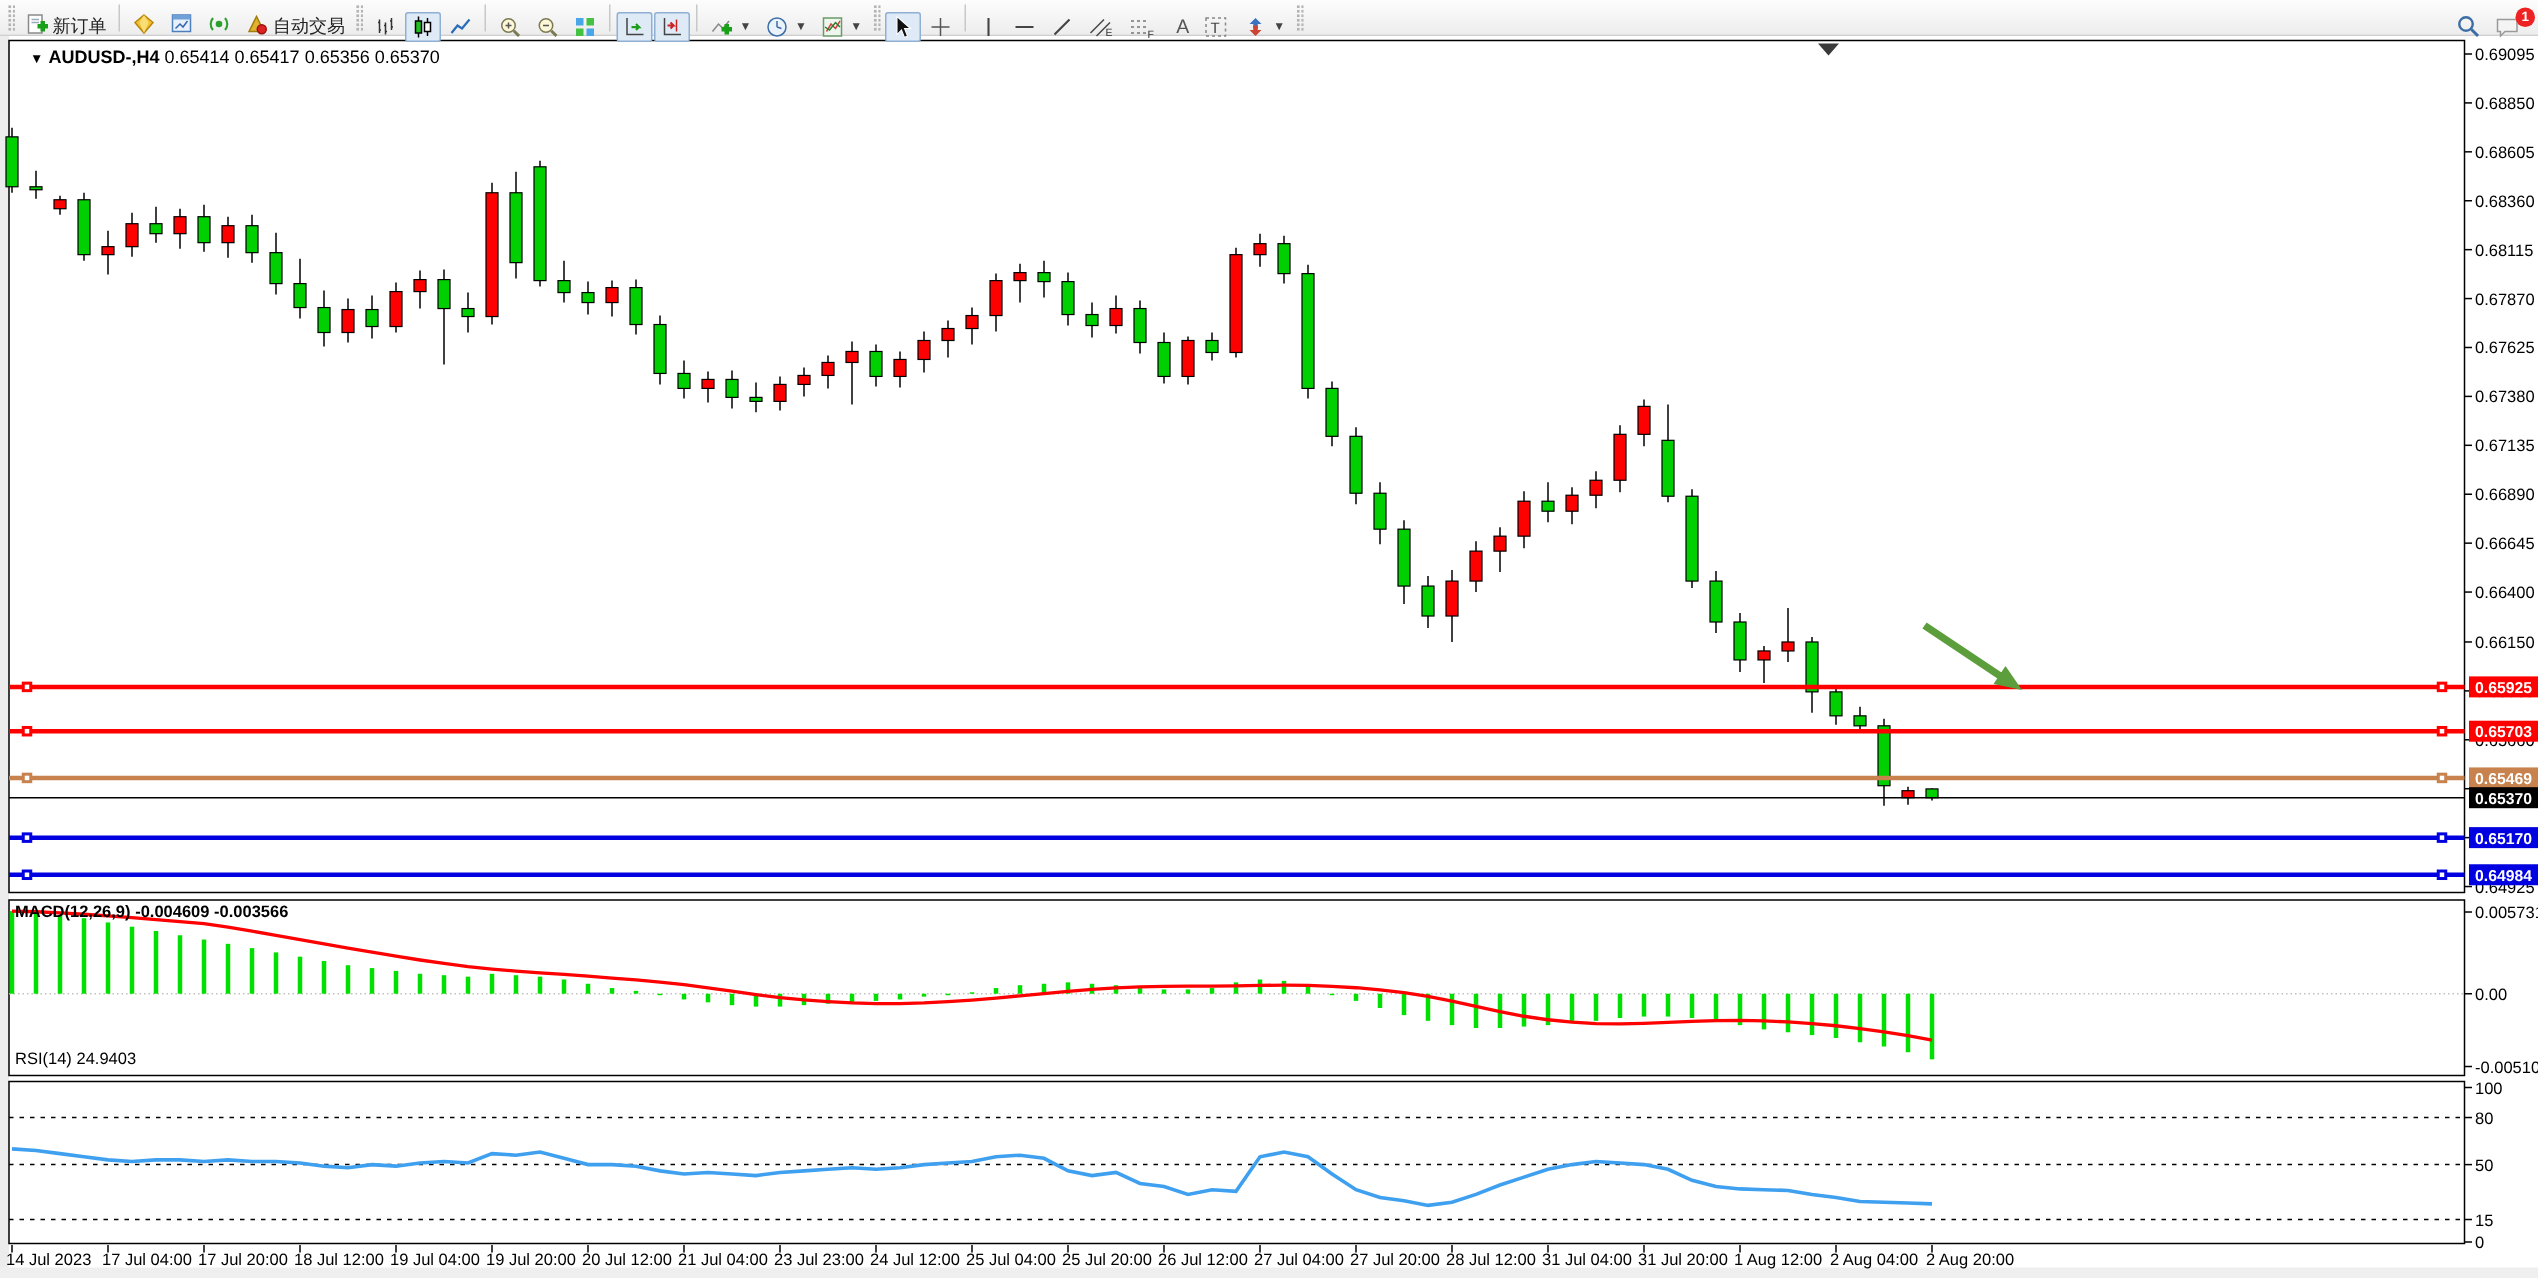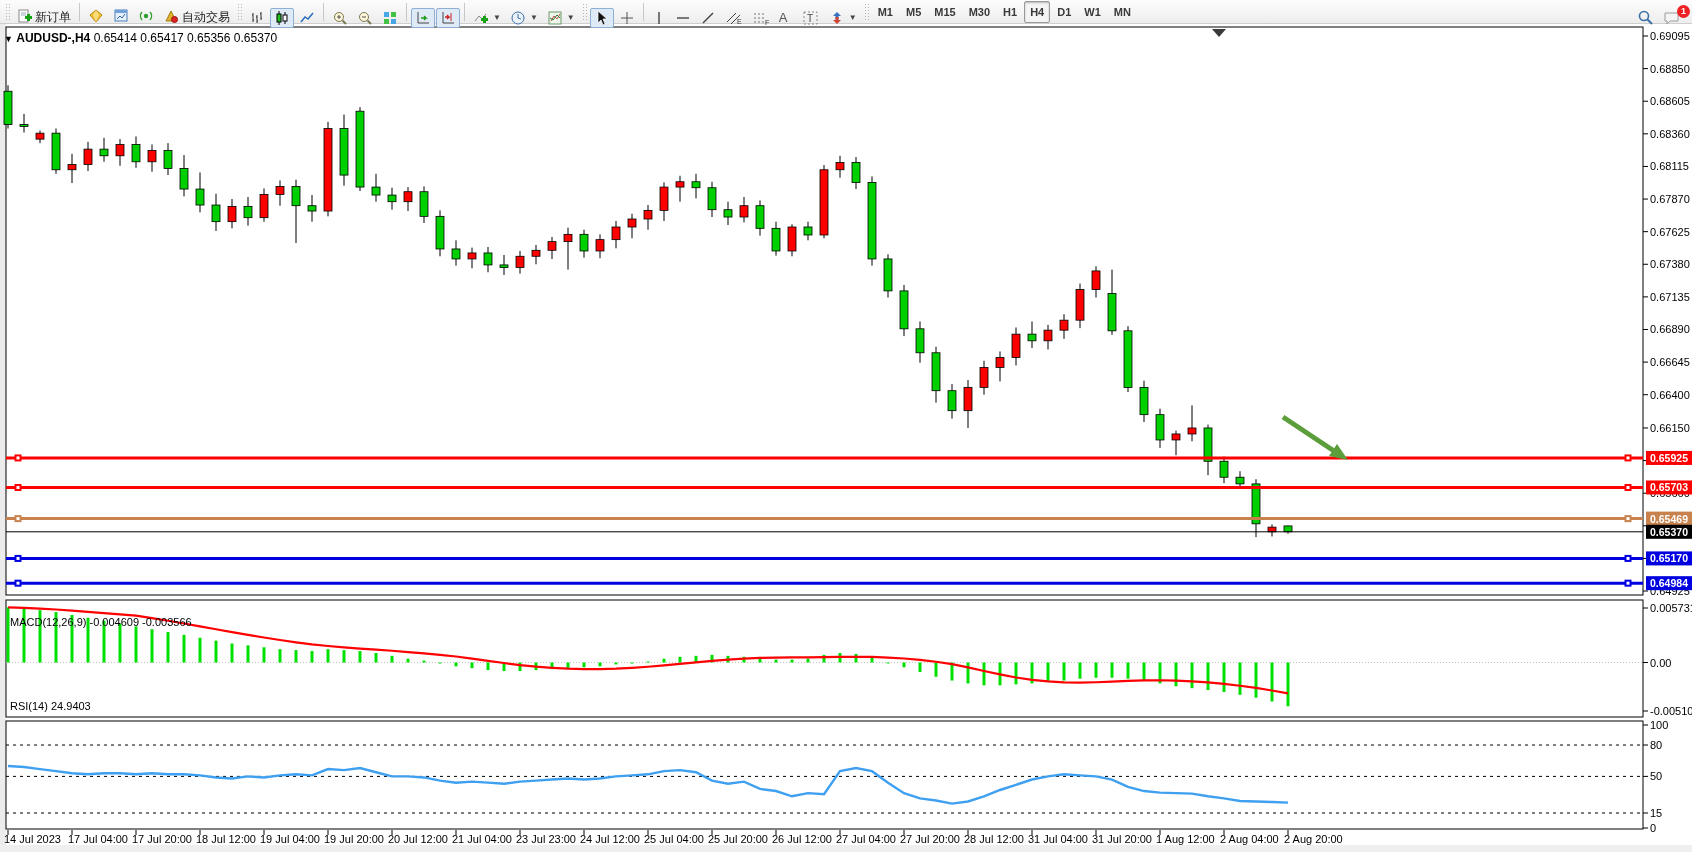--- a/index.html
+++ b/index.html
@@ -4,34 +4,34 @@
 <style>
   html,body{margin:0;padding:0;background:#fff;font-family:"Liberation Sans","DejaVu Sans",sans-serif;}
   #app{position:relative;width:1692px;height:852px;overflow:hidden;background:#fff;}
   
   #toolbar{position:absolute;left:0;top:0;width:1692px;height:24px;z-index:5;
     background:linear-gradient(#fdfdfd,#ededed);border-bottom:1px solid #cfcfcf;
     display:flex;align-items:center;padding:0 3px;box-sizing:border-box;gap:1px;}
   .grip{width:5px;height:18px;margin:0 2px;
     background-image:radial-gradient(#b4b4b4 1px,transparent 1px);background-size:3px 3px;}
   .sep{width:1px;height:18px;background:#c8c8c8;margin:0 3px;}
-  .tbtn{height:20px;min-width:22px;display:flex;align-items:center;justify-content:flex-start;
+  .tbtn{height:20px;min-width:22px;display:flex;align-items:center;justify-content:flex-end;
     border:1px solid transparent;border-radius:2px;font-size:12px;color:#222;gap:3px;padding:0 3px;box-sizing:border-box;margin-top:12px;}
   .tbtn.active{background:#dfeaf7;border-color:#8fb0d4;}
   .tbtn .cjk{font-size:12px;white-space:nowrap;}
   .tf{font-size:11px;font-weight:bold;color:#3a3a3a;padding:0 5px;height:20px;display:flex;align-items:center;border:1px solid transparent;border-radius:2px;}
   .tf.active{background:#f5f5f5;border-color:#9a9a9a;box-shadow:inset 0 1px 2px rgba(0,0,0,.25);}
   .caret{font-size:8px;color:#444;margin-left:1px;}
   .push{margin-left:auto;}
   .badge{position:absolute;top:-4px;right:-6px;background:#e22;color:#fff;border-radius:50%;
     width:13px;height:13px;font-size:9px;font-weight:bold;display:flex;align-items:center;justify-content:center;}
   
   #cv{position:absolute;left:0;top:0;}
   svg text{font-family:"Liberation Sans","DejaVu Sans",sans-serif;}
-  .hdr{position:absolute;left:4px;top:31px;font-size:12px;color:#000;z-index:3;}
+  .hdr{position:absolute;left:20px;top:31px;font-size:12px;color:#000;z-index:3;}
   .hdr b{font-weight:bold;}
   .indlabel{position:absolute;font-size:11px;color:#000;z-index:3;left:10px;}
 </style>
 </head>
 <body>
 
 <div id="app">
 
   <div id="toolbar">
     <div class="grip"></div>
@@ -222,31 +222,20 @@
     </div>
     <div class="tbtn">
       <svg width="16" height="16">
           <path d="M4 6 l4 -4 l4 4 h-2.5 v3 h-3 v-3 Z" fill="#3a74c0"></path>
           <path d="M12 10 l-4 4 l-4 -4 h2.5 v-3 h3 v3 Z" fill="#cc4433"></path>
         </svg>
       <span class="caret">▼</span>
     </div>
 
     <div class="grip"></div>
-    <div id="tf-holder" style="display:flex;gap:1px;">
-        <div class="tf">M1</div>
-        <div class="tf">M5</div>
-        <div class="tf">M15</div>
-        <div class="tf">M30</div>
-        <div class="tf">H1</div>
-        <div class="tf active">H4</div>
-        <div class="tf">D1</div>
-        <div class="tf">W1</div>
-        <div class="tf">MN</div>
-      </div>
 
     <div class="push"></div>
     <div class="tbtn">
       <svg width="17" height="17">
           <circle cx="7" cy="7" r="4.5" fill="none" stroke="#3c6ea5" stroke-width="1.6"></circle>
           <line x1="10.5" y1="10.5" x2="15" y2="15" stroke="#3c6ea5" stroke-width="2"></line>
         </svg>
     </div>
     <div class="tbtn" style="position:relative;margin-right:4px;">
       <svg width="18" height="16">
@@ -816,21 +805,21 @@
 
   <div class="hdr">
     <span style="font-size:9px;">▼</span>
     <b>AUDUSD-,H4</b>
     <span>0.65414</span>
     <span>0.65417</span>
     <span>0.65356</span>
     <span>0.65370</span>
   </div>
 
-  <div class="indlabel" style="top:616px;">
+  <div class="indlabel" style="top:602px;font-weight:bold;">
     <span>MACD(12,26,9)</span>
     <span>-0.004609</span>
     <span>-0.003566</span>
   </div>
   <div class="indlabel" style="top:700px;">
     <span>RSI(14)</span>
     <span>24.9403</span>
   </div>
 </div>
 

